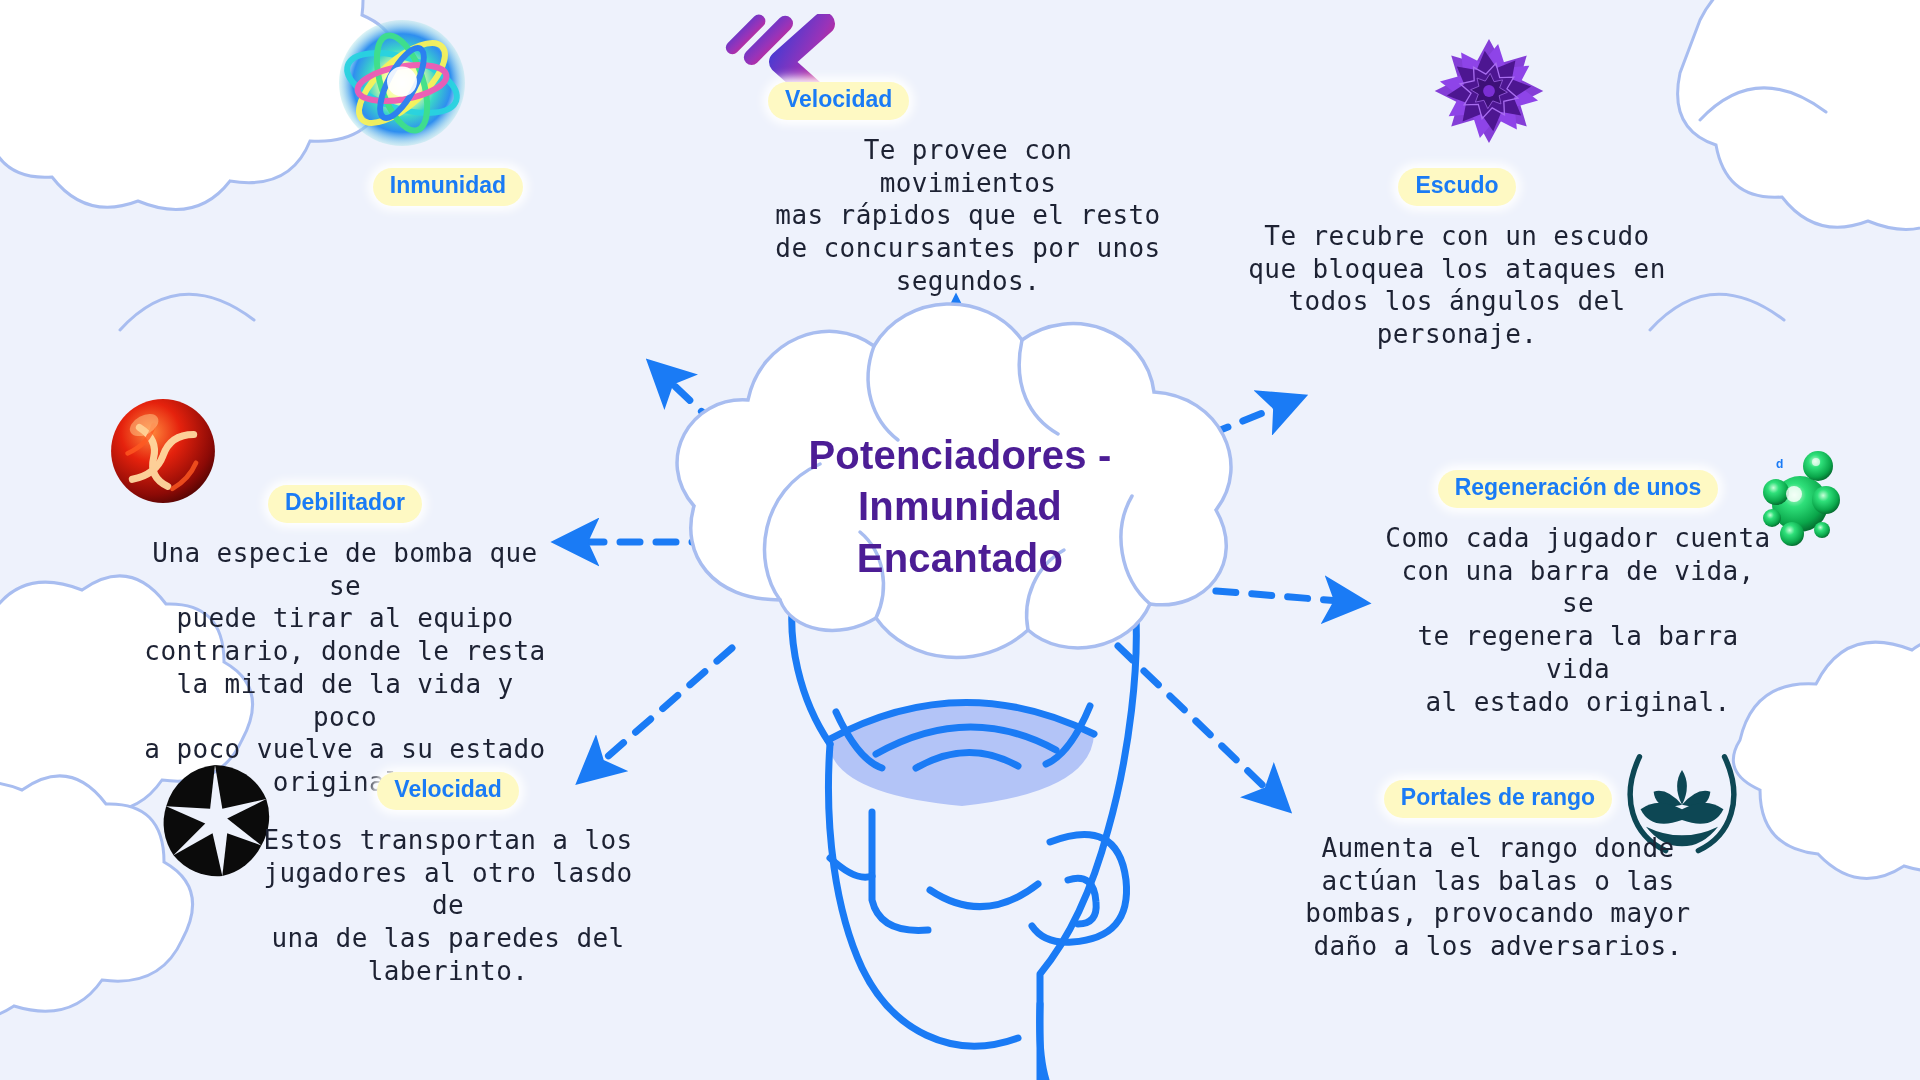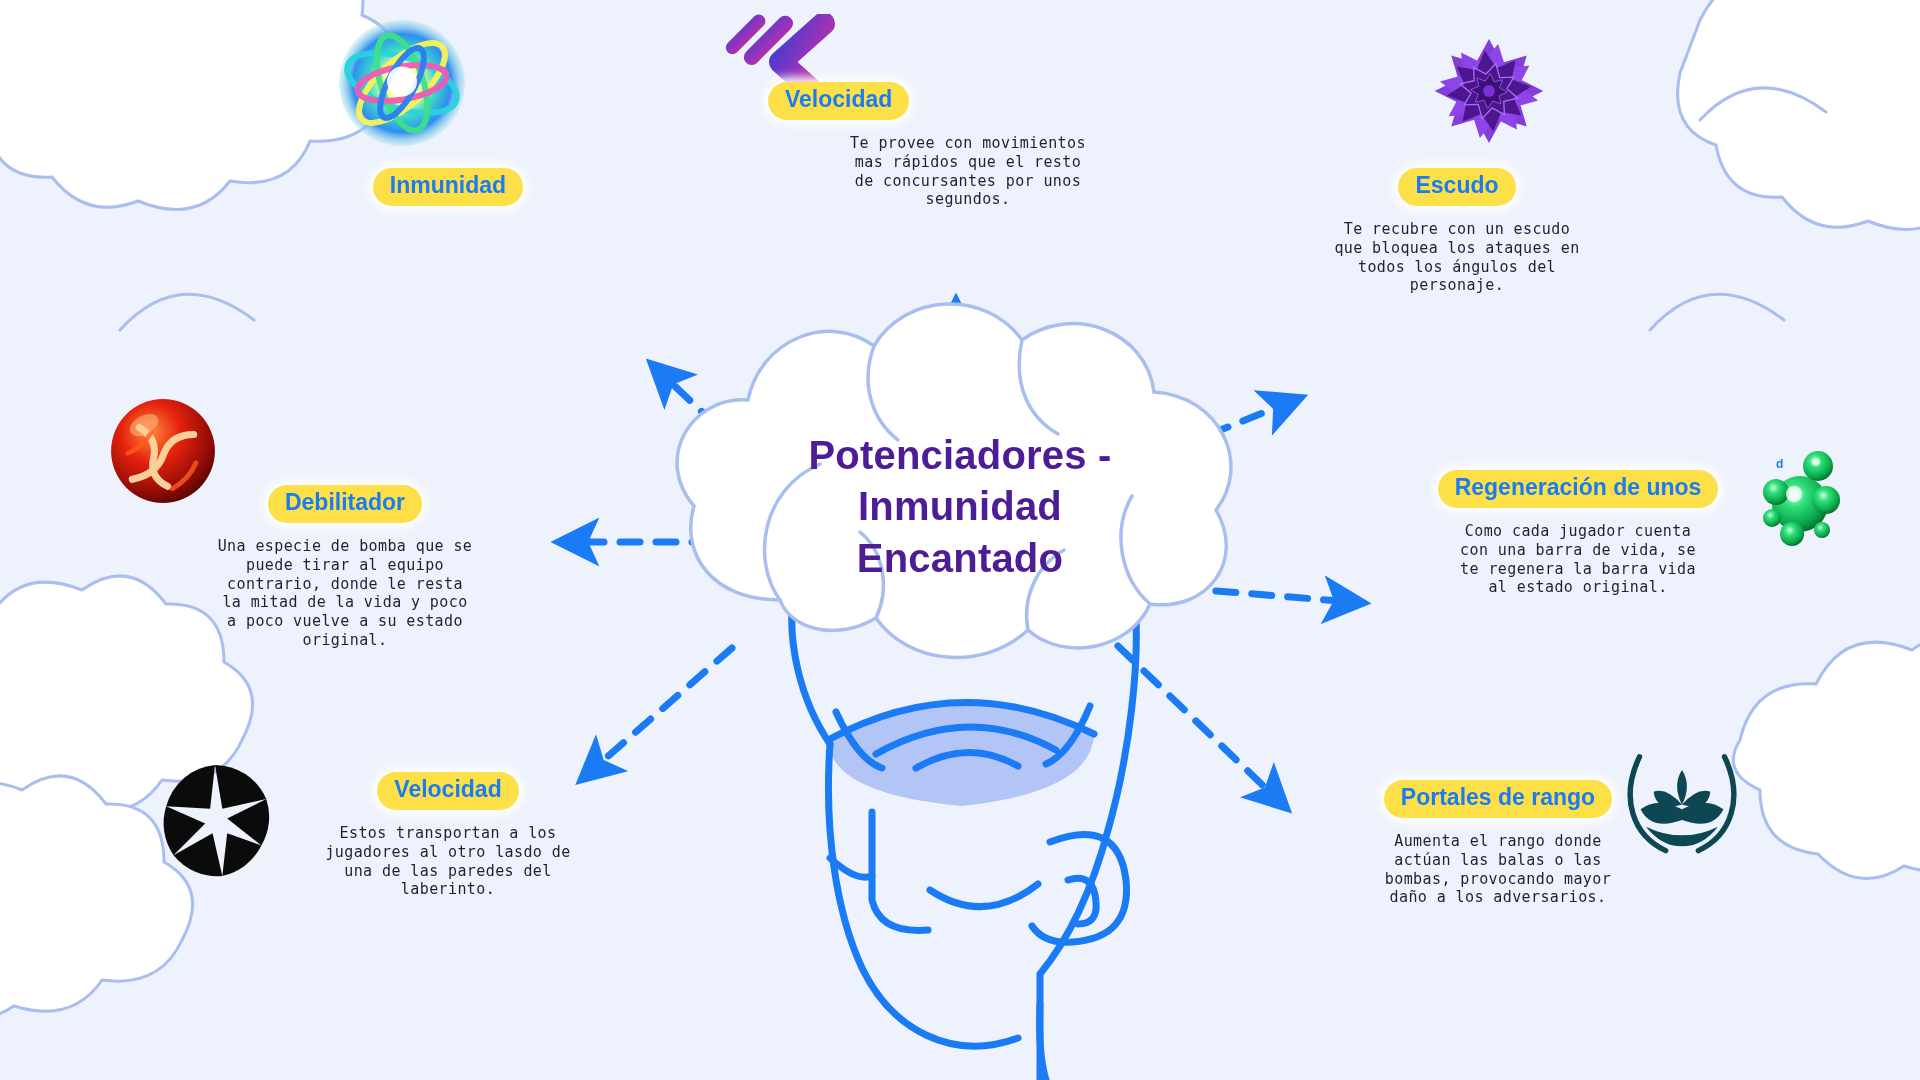--- a/index.html
+++ b/index.html
@@ -31,35 +31,35 @@
     line-height:1.28;
     letter-spacing:.2px;
     width:420px;
     margin-top:46px;
   }
 
   
   .topic{position:absolute;z-index:6;}
   .topic .pill{
     display:inline-block;
-    background:#fde047;
+    background:#fef9c3;
     border-radius:22px;
     padding:5px 17px 7px 17px;
     color:#1a7bf5;
     font-weight:bold;
     font-size:23px;
     line-height:1.12;
     white-space:nowrap;
     box-shadow:0 0 10px 5px rgba(255,255,255,.95);
   }
   .topic .body{
     margin-top:14px;
     color:#1d2233;
     font-family:"DejaVu Sans Mono","Liberation Mono",monospace;
-    font-size:15px;
+    font-size:26px;
     line-height:1.26;
     letter-spacing:.4px;
     text-align:center;
     white-space:pre-line;
   }
   .pill-row{display:flex;}
   .t-center{justify-content:center;}
   .t-left{justify-content:flex-start;}
 
   

